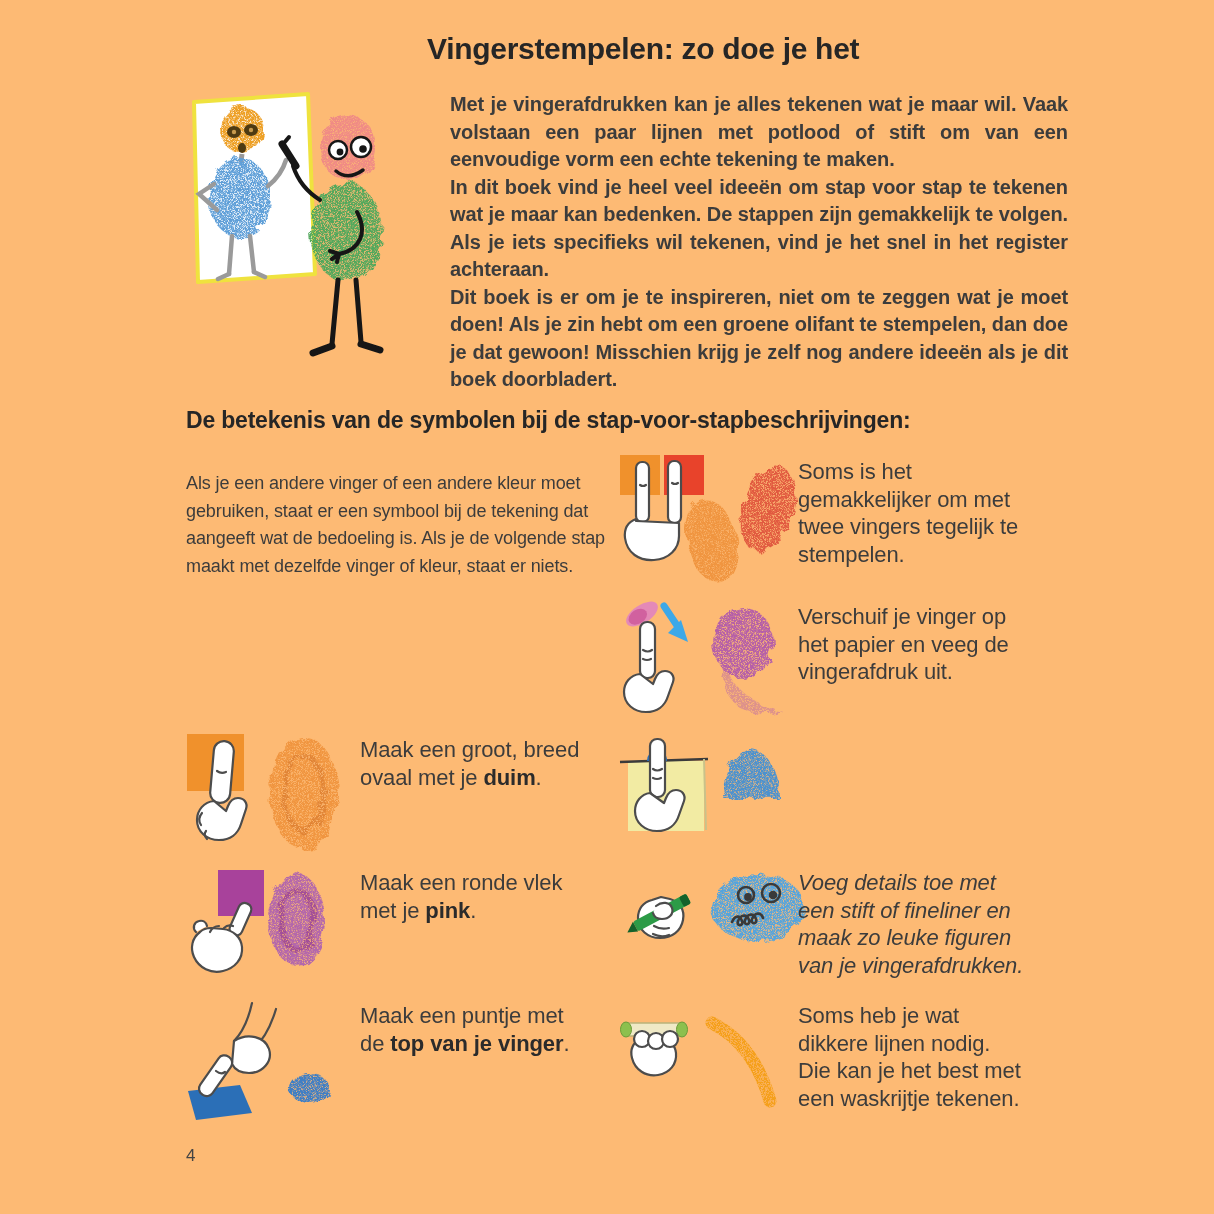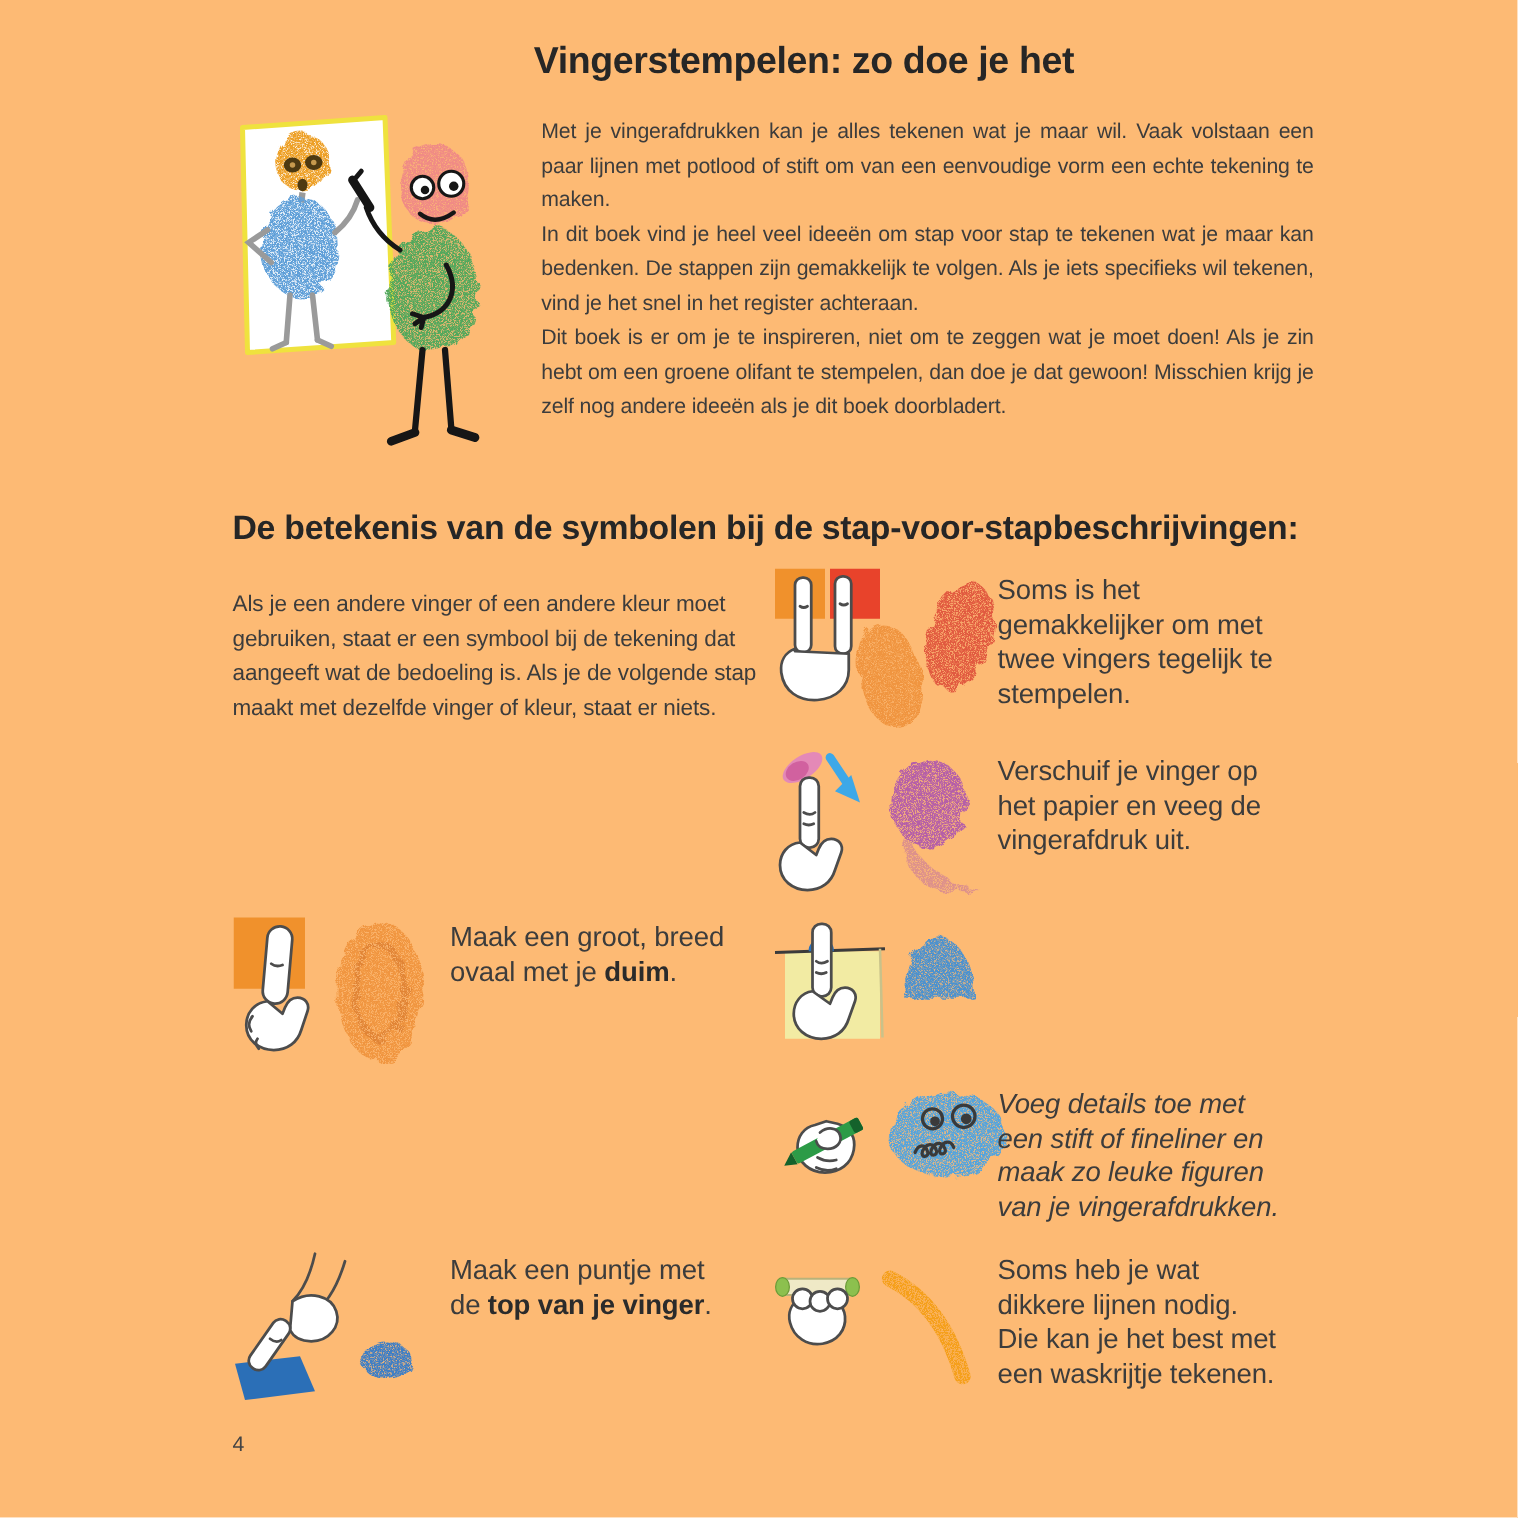--- a/index.html
+++ b/index.html
@@ -1,22 +1,22 @@
 <!DOCTYPE html>
 <html><head>
 <meta charset="utf-8">
 <style>
   html,body{margin:0;padding:0;background:#fff;}
   .page{position:relative;width:1214px;height:1214px;background:#fdba74;overflow:hidden;
         font-family:"Liberation Sans","DejaVu Sans",sans-serif;color:#3c3c3c;}
   .abs{position:absolute;}
   h1.title{position:absolute;left:427px;top:32px;margin:0;font-size:30px;font-weight:700;color:#262626;letter-spacing:-0.3px;}
-  .intro{position:absolute;left:433px;top:91px;width:618px;font-size:17px;line-height:27.5px;text-align:justify;letter-spacing:-0.1px;}
+  .intro{position:absolute;left:450px;top:91px;width:618px;font-size:20px;line-height:27.5px;text-align:justify;letter-spacing:-0.1px;font-weight:bold;}
   .intro p{margin:0;}
-  h2.symbols{position:absolute;left:186px;top:407px;margin:0;font-size:27px;font-weight:700;color:#262626;letter-spacing:-0.2px;}
+  h2.symbols{position:absolute;left:186px;top:407px;margin:0;font-size:23px;font-weight:700;color:#262626;letter-spacing:-0.2px;}
   .sym-intro{position:absolute;left:186px;top:452px;width:436px;font-size:18px;line-height:27.5px;letter-spacing:-0.1px;}
   .step{position:absolute;height:133px;}
   .step .txt{position:absolute;left:174px;top:5px;width:226px;margin:0;font-size:22px;line-height:27.5px;letter-spacing:-0.1px;}
   .step.right .txt{left:178px;}
   .step .txt strong{font-weight:700;color:#2b2b2b;}
   .sym,.print{position:absolute;}
   .pagenum{position:absolute;left:186px;top:1146px;font-size:17px;color:#444;}
   svg{display:block;overflow:visible;}
 </style>
 </head>
@@ -184,20 +184,38 @@
         <path d="M33,38 q4,3 9,0 M33,47 q4,2 8,0" fill="none"></path>
       </g>
     </svg>
     <svg class="print" style="left:100px;top:14px" width="66" height="58" viewBox="0 0 66 58">
       <g filter="url(#fp1)">
         <path d="M4,54 C4,22 17,5 31,5 C45,5 60,22 60,54 Z" fill="#4E92CE"></path>
       </g>
     </svg>
   </div>
 
+  <div class="step" style="left:186px;top:864px;width:430px;">
+    <svg class="sym" style="left:0;top:2px" width="82" height="118" viewBox="0 0 82 118">
+      <rect x="32" y="4" width="46" height="46" fill="#A8429B"></rect>
+      <g stroke="#4c4c4c" stroke-width="2.2" fill="#fff" stroke-linejoin="round" stroke-linecap="round">
+        <rect x="48" y="36" width="13" height="34" rx="6" transform="rotate(24 54 53)"></rect>
+        <path d="M14,66 c-8,6 -10,16 -6,25 5,11 17,17 29,14 12,-3 20,-12 19,-24 -1,-10 -9,-17 -19,-18 l-12,-1 c-5,0 -8,1 -11,4 z"></path>
+        <path d="M10,66 c-4,-4 -2,-10 3,-11 4,-1 7,1 8,5"></path>
+        <path d="M24,66 q3,-6 9,-6 M38,62 q4,-4 9,-2" fill="none"></path>
+      </g>
+    </svg>
+    <svg class="print" style="left:78px;top:6px" width="66" height="100" viewBox="0 0 66 100">
+      <g filter="url(#fp1)">
+        <ellipse cx="33" cy="50" rx="28" ry="46" fill="#B467AB"></ellipse>
+        <ellipse cx="33" cy="50" rx="16" ry="30" fill="none" stroke="#8d3480" stroke-width="6" opacity="0.45"></ellipse>
+      </g>
+    </svg>
+    <p class="txt"><span>Maak een ronde vlek met je </span><strong>pink</strong><span>.</span></p>
+  </div>
 
   <div class="step right" style="left:620px;top:864px;width:430px;font-style:italic;">
     <svg class="sym" style="left:0;top:4px" width="90" height="90" viewBox="0 0 90 90">
       <g stroke="#4c4c4c" stroke-width="2.2" fill="#fff" stroke-linejoin="round" stroke-linecap="round">
         <path d="M32,32 c-9,2 -14,9 -14,18 0,12 10,20 22,20 12,0 21,-7 23,-18 2,-10 -3,-18 -13,-21 l-9,-2 z"></path>
       </g>
       <g transform="rotate(-28 44 44)">
         <rect x="12" y="38" width="60" height="11" rx="2" fill="#2C9B47"></rect>
         <path d="M12,38 l-10,7 10,4 z" fill="#14622B"></path>
         <rect x="64" y="38" width="8" height="11" rx="2" fill="#14622B"></rect>

